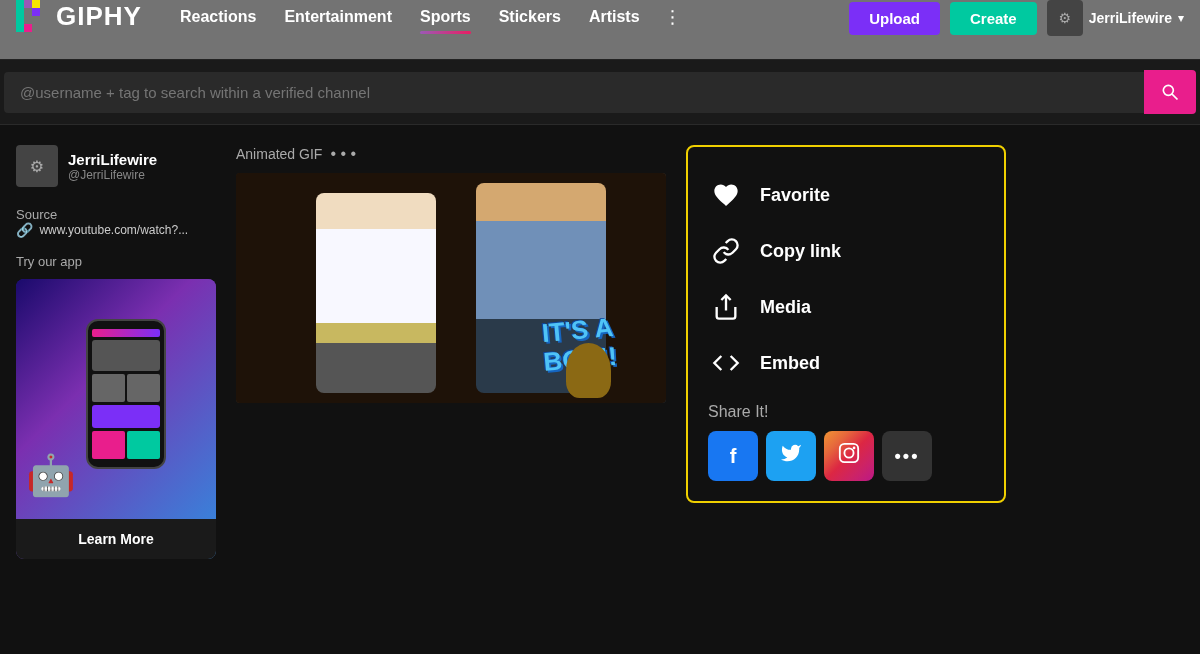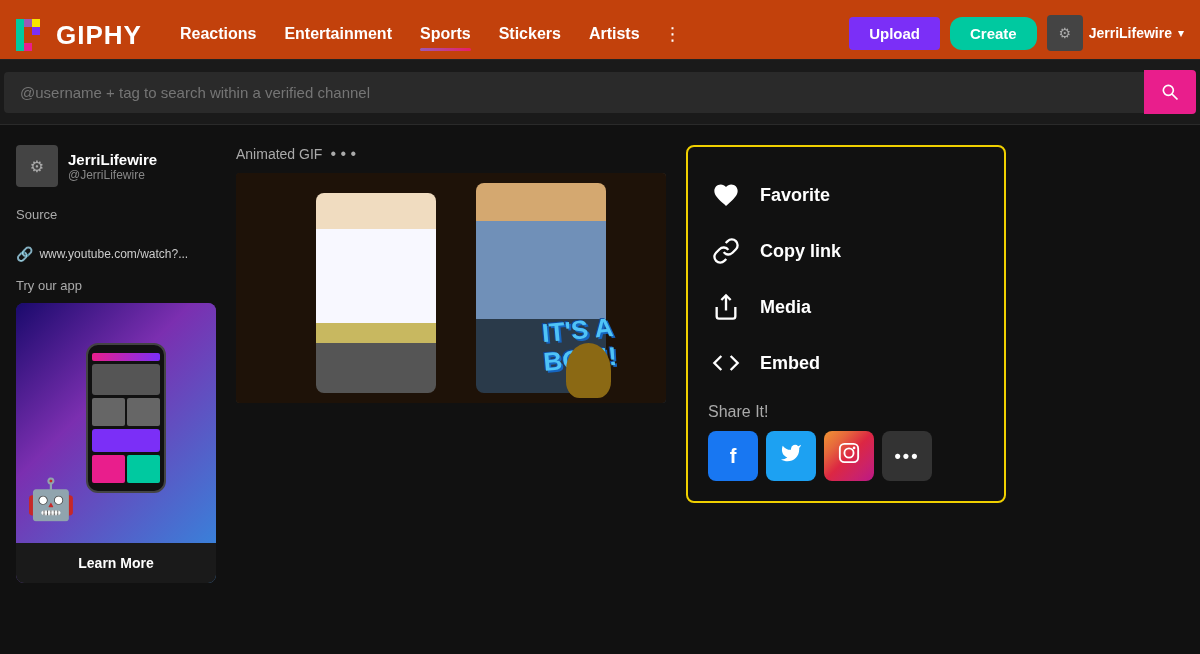--- a/index.html
+++ b/index.html
@@ -7,24 +7,24 @@
       background: #111;
       color: #fff;
       font-family: 'Arial', sans-serif;
       width: 1200px;
       height: 654px;
       overflow: hidden;
     }
 
     
     .header {
-      background: #c2410c;
-      display: flex;
-      align-items: flex-end;
-      padding: 8px 16px;
+      background: #737373;
+      display: flex;
+      align-items: flex-start;
+      padding: 0 16px;
       height: 60px;
       border-bottom: 1px solid #222;
     }
     .logo-area {
       display: flex;
       align-items: center;
       margin-right: 24px;
       gap: 8px;
     }
     .logo-icon {
@@ -82,21 +82,21 @@
       border-radius: 4px;
       font-size: 15px;
       font-weight: 700;
       cursor: pointer;
     }
     .btn-create {
       background: #00c9a0;
       color: #fff;
       border: none;
       padding: 8px 20px;
-      border-radius: 12px;
+      border-radius: 4px;
       font-size: 15px;
       font-weight: 700;
       cursor: pointer;
     }
     .user-area {
       display: flex;
       align-items: center;
       gap: 6px;
       cursor: pointer;
     }
@@ -193,21 +193,21 @@
       font-size: 12px;
       color: #888;
     }
 
     .source-section {
       margin-bottom: 16px;
     }
     .source-label {
       font-size: 13px;
       color: #aaa;
-      margin-bottom: 24px;
+      margin-bottom: 0;
     }
     .source-link {
       display: flex;
       align-items: center;
       gap: 6px;
       font-size: 12px;
       color: #ccc;
     }
     .source-link-icon {
       font-size: 14px;

